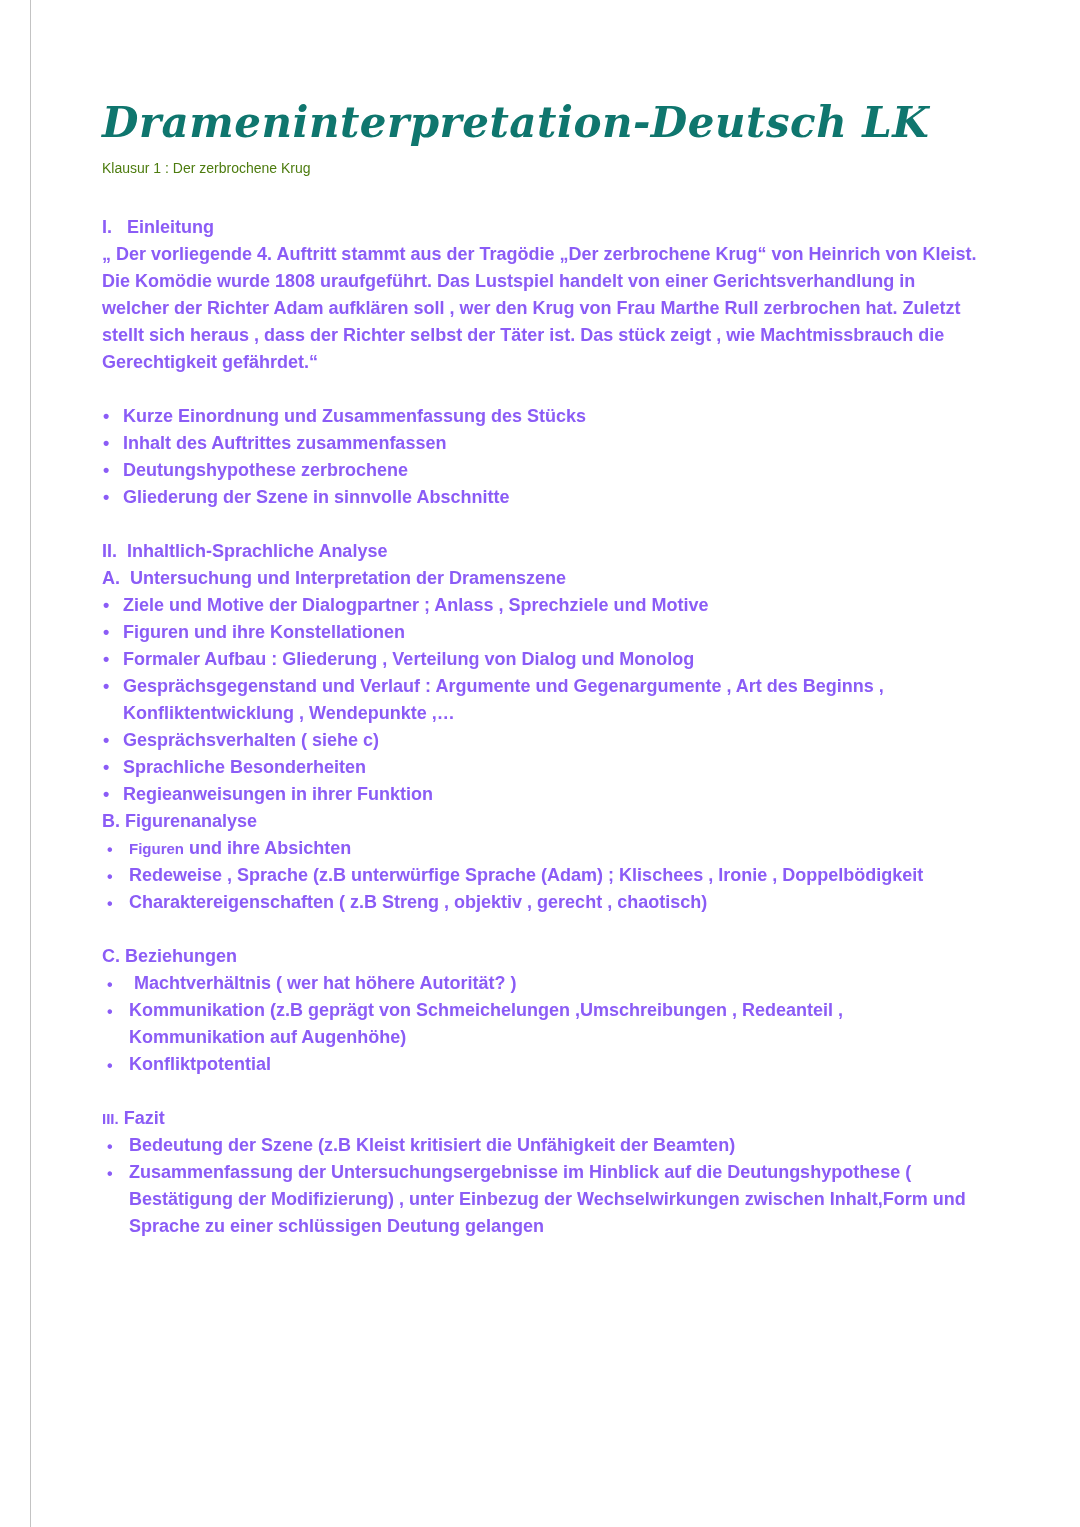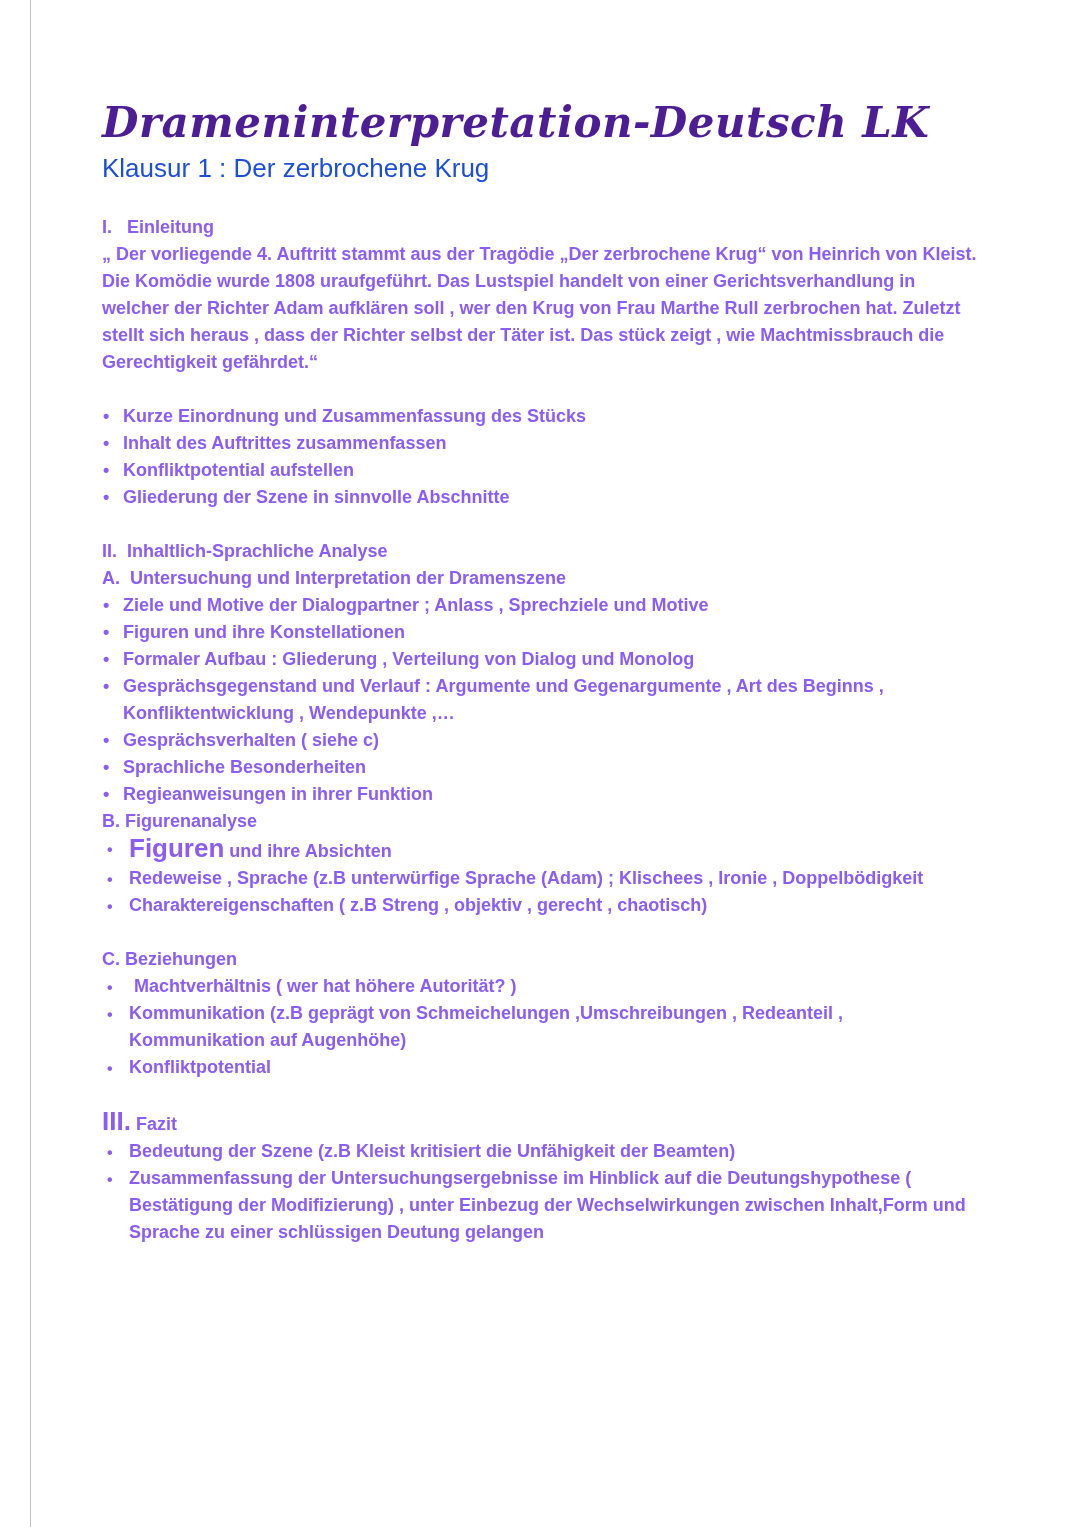--- a/index.html
+++ b/index.html
@@ -30,29 +30,29 @@
     width: 1080px;
     padding: 98px 100px 0 102px;
     box-sizing: border-box;
   }
   .title {
     font-family: "DejaVu Serif", serif;
     font-style: italic;
     font-weight: 600;
     font-size: 42px;
     line-height: 50px;
-    color: #4c1d95;
+    color: #0f766e;
     letter-spacing: 0.5px;
     margin: 0 0 8px 0;
   }
   .subtitle {
-    font-size: 26px;
+    font-size: 14px;
     font-weight: 400;
     line-height: 24px;
-    color: #1d4ed8;
+    color: #4d7c0f;
     margin: 0 0 34px 0;
   }
   #content {
     max-width: 882px;
     font-size: 18px;
     font-weight: 600;
     line-height: 27px;
     color: #8b5cf6;
   }
   .block, .bullets li {
@@ -79,39 +79,39 @@
   .bullets.spaced li {
     padding-left: 27px;
   }
   .bullets.spaced li::before {
     left: 5px;
     font-size: 16px;
     top: 1px;
   }
   b.emph {
     font-weight: 800;
-    font-size: 26px;
+    font-size: 15px;
   }
 </style>
 </head>
 <body>
 
 <div class="edge-line"></div>
 
 <div class="page">
   <h1 class="title">Drameninterpretation-Deutsch LK</h1>
   <div class="subtitle">Klausur 1 : Der zerbrochene Krug</div>
   <div id="content">
       <div class="block heading">I.   Einleitung</div>
       <div class="block paragraph">„ Der vorliegende 4. Auftritt stammt aus der Tragödie „Der zerbrochene Krug“ von Heinrich von Kleist. Die Komödie wurde 1808 uraufgeführt. Das Lustspiel handelt von einer Gerichtsverhandlung in welcher der Richter Adam aufklären soll , wer den Krug von Frau Marthe Rull zerbrochen hat. Zuletzt stellt sich heraus , dass der Richter selbst der Täter ist. Das stück zeigt , wie Machtmissbrauch die Gerechtigkeit gefährdet.“</div>
       <div class="gap"></div>
       <ul class="bullets flush">
         <li>Kurze Einordnung und Zusammenfassung des Stücks</li>
         <li>Inhalt des Auftrittes zusammenfassen</li>
-        <li>Konfliktpotential aufstellen</li>
+        <li>Deutungshypothese zerbrochene</li>
         <li>Gliederung der Szene in sinnvolle Abschnitte</li>
       </ul>
       <div class="gap"></div>
       <div class="block heading">II.  Inhaltlich-Sprachliche Analyse</div>
       <div class="block heading">A.  Untersuchung und Interpretation der Dramenszene</div>
       <ul class="bullets flush">
         <li>Ziele und Motive der Dialogpartner ; Anlass , Sprechziele und Motive</li>
         <li>Figuren und ihre Konstellationen</li>
         <li>Formaler Aufbau : Gliederung , Verteilung von Dialog und Monolog</li>
         <li>Gesprächsgegenstand und Verlauf : Argumente und Gegenargumente , Art des Beginns , Konfliktentwicklung , Wendepunkte ,…</li>

